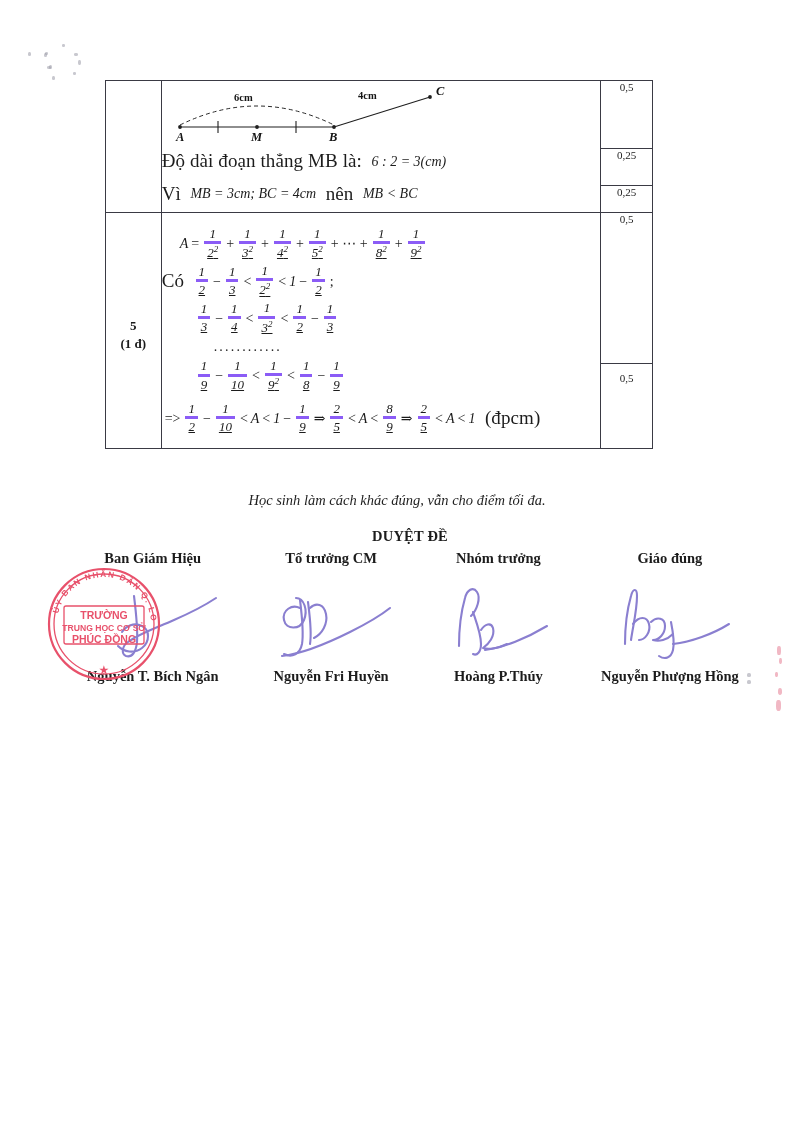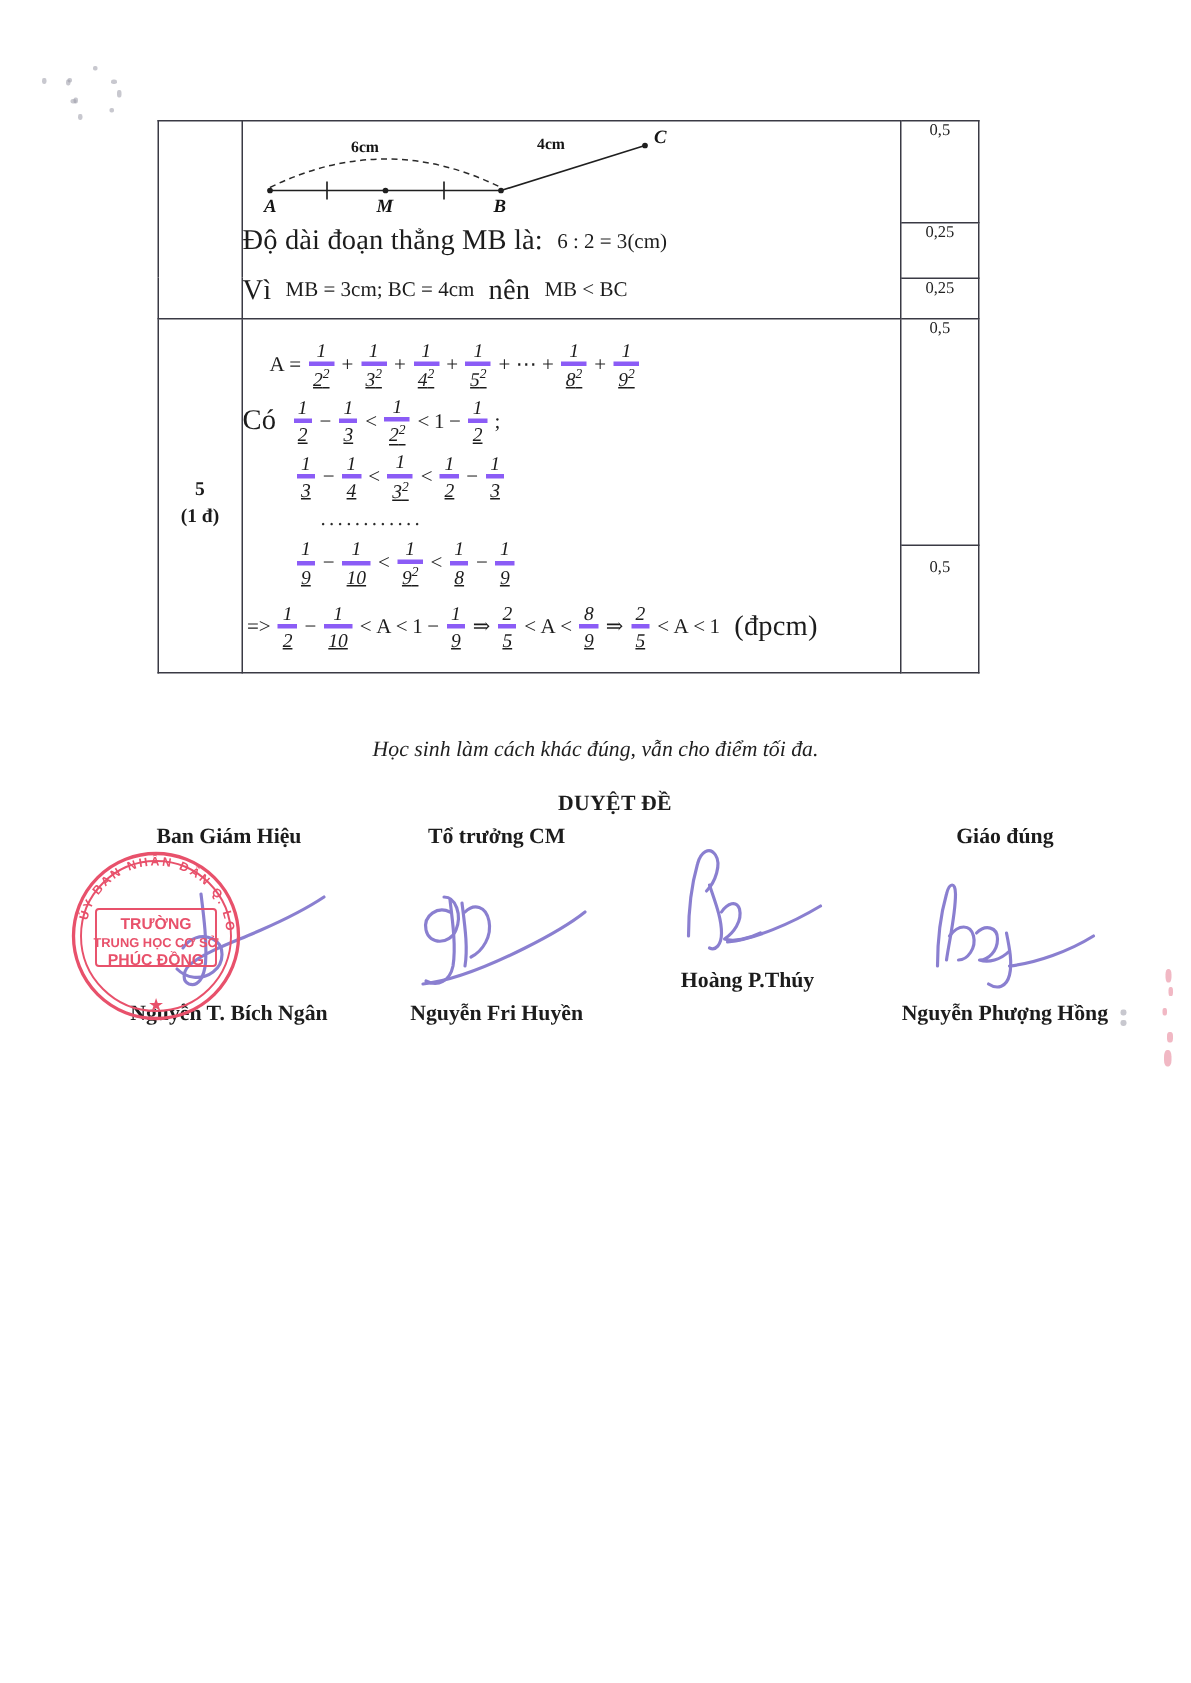--- a/index.html
+++ b/index.html
@@ -75,21 +75,21 @@
     line-height: 1.5;
     margin: 4px 0 4px 0;
     white-space: nowrap;
     display: flex;
     align-items: center;
     flex-wrap: nowrap;
   }
   .mline.indent { padding-left: 34px; }
   .mline.indent2 { padding-left: 18px; }
   .vi { font-size: 19px; letter-spacing: .1px; }
-  .it { }
+  .it { font-style: italic; }
   .op { padding: 0 3px; font-style: normal; }
 
   
   .frac {
     display: inline-flex;
     flex-direction: column;
     align-items: center;
     vertical-align: middle;
     font-size: 13px;
     line-height: 1.04;
@@ -137,20 +137,21 @@
     font-weight: bold;
     font-size: 14.5px;
     letter-spacing: .2px;
   }
   .sig-cols {
     position: absolute;
     left: 0;
     top: 22px;
     width: 700px;
     display: flex;
+    align-items: center;
   }
   .sig-col {
     flex: 1 1 0;
     text-align: center;
     position: relative;
   }
   .sig-col.c0 { flex: 1.08 1 0; }
   .sig-col.c1 { flex: 1.00 1 0; }
   .sig-col.c2 { flex: 0.95 1 0; }
   .sig-col.c3 { flex: 1.05 1 0; }
@@ -480,20 +481,21 @@
             <path d="M52 30 C 54 46, 56 60, 54 72"></path>
             <path d="M54 36 C 60 30, 68 32, 70 42 C 72 52, 66 62, 58 66"></path>
             <path d="M26 84 C 44 82, 70 72, 94 60 C 110 52, 124 44, 134 36"></path>
           </g>
         </svg>
       </div>
       <div class="sig-name">Nguyễn Fri Huyền</div>
     </div>
 
     <div class="sig-col c2">
+      <div class="sig-role">Nhóm trưởng</div>
       <div class="sig-ink">
         <svg width="150" height="96" viewBox="0 0 150 96" xmlns="http://www.w3.org/2000/svg">
           <g fill="none" stroke="#8a7fd0" stroke-width="2.1" stroke-linecap="round" stroke-linejoin="round">
             <path d="M36 74 C 36 58, 38 40, 42 26 C 44 18, 50 14, 54 20 C 58 26, 54 38, 48 44"></path>
             <path d="M50 40 C 54 52, 58 62, 58 72 C 58 80, 54 84, 50 82"></path>
             <path d="M58 58 C 62 52, 68 50, 70 56 C 72 64, 66 72, 60 76 C 66 78, 76 76, 84 72"></path>
             <path d="M62 78 C 80 76, 104 66, 124 54"></path>
           </g>
         </svg>
       </div>

